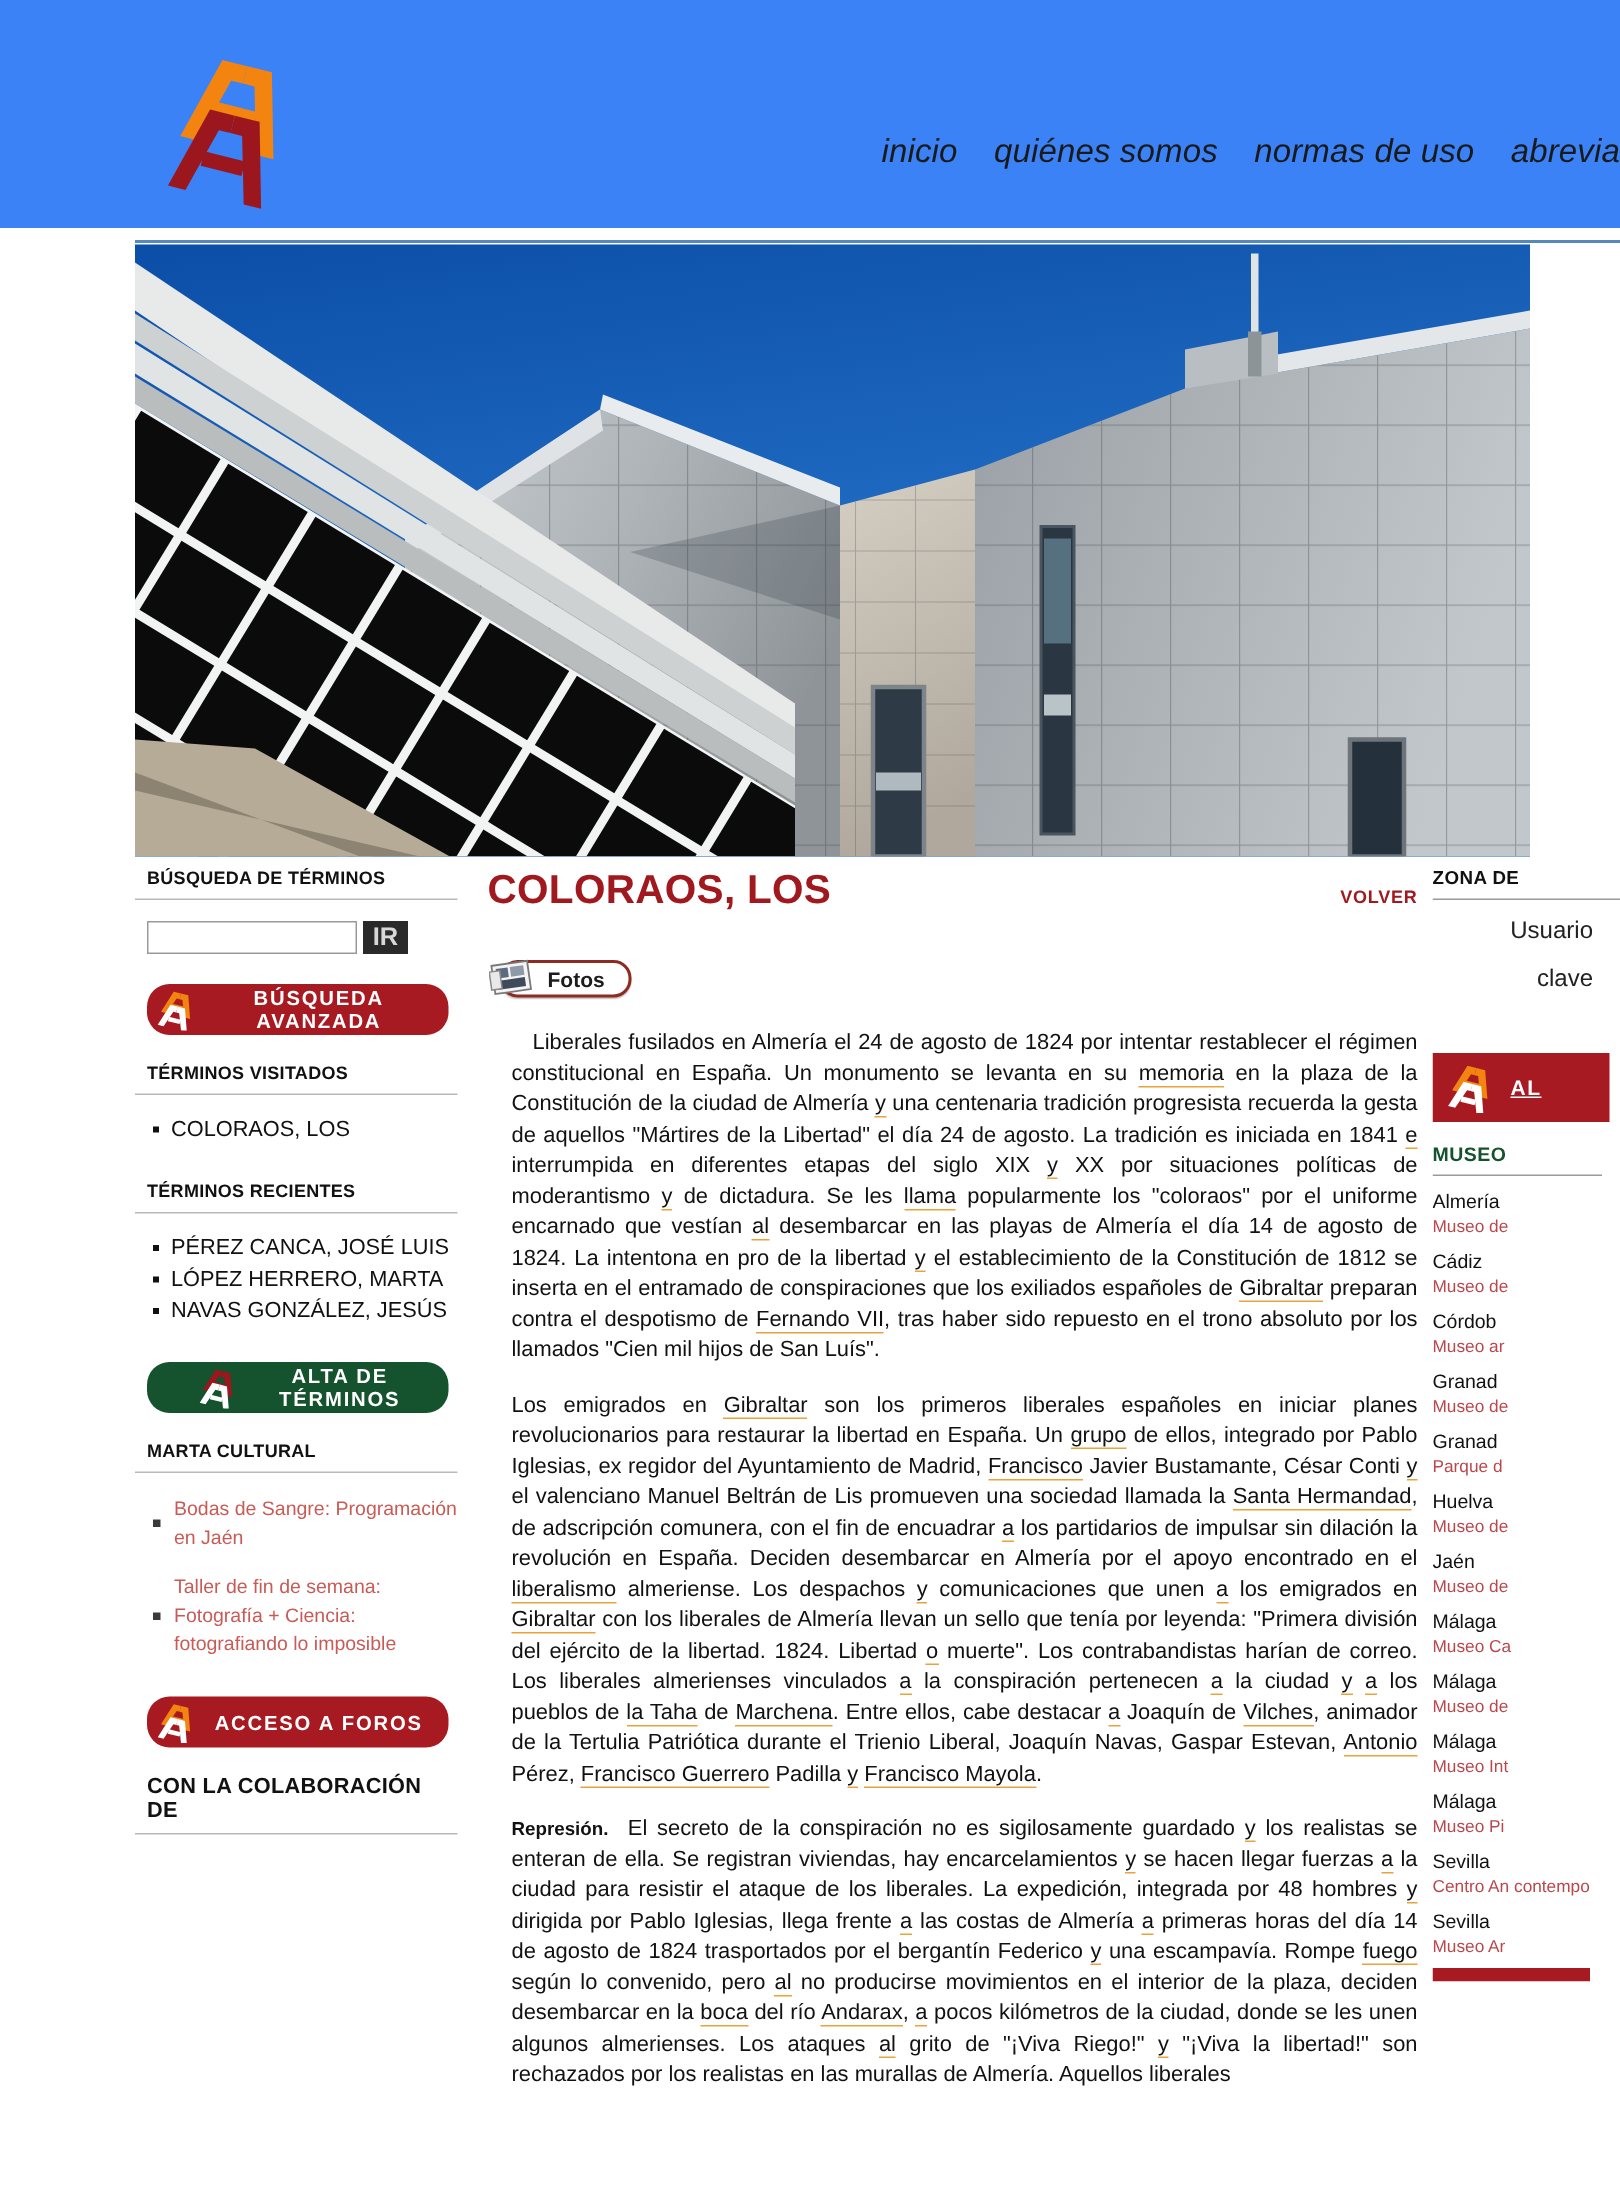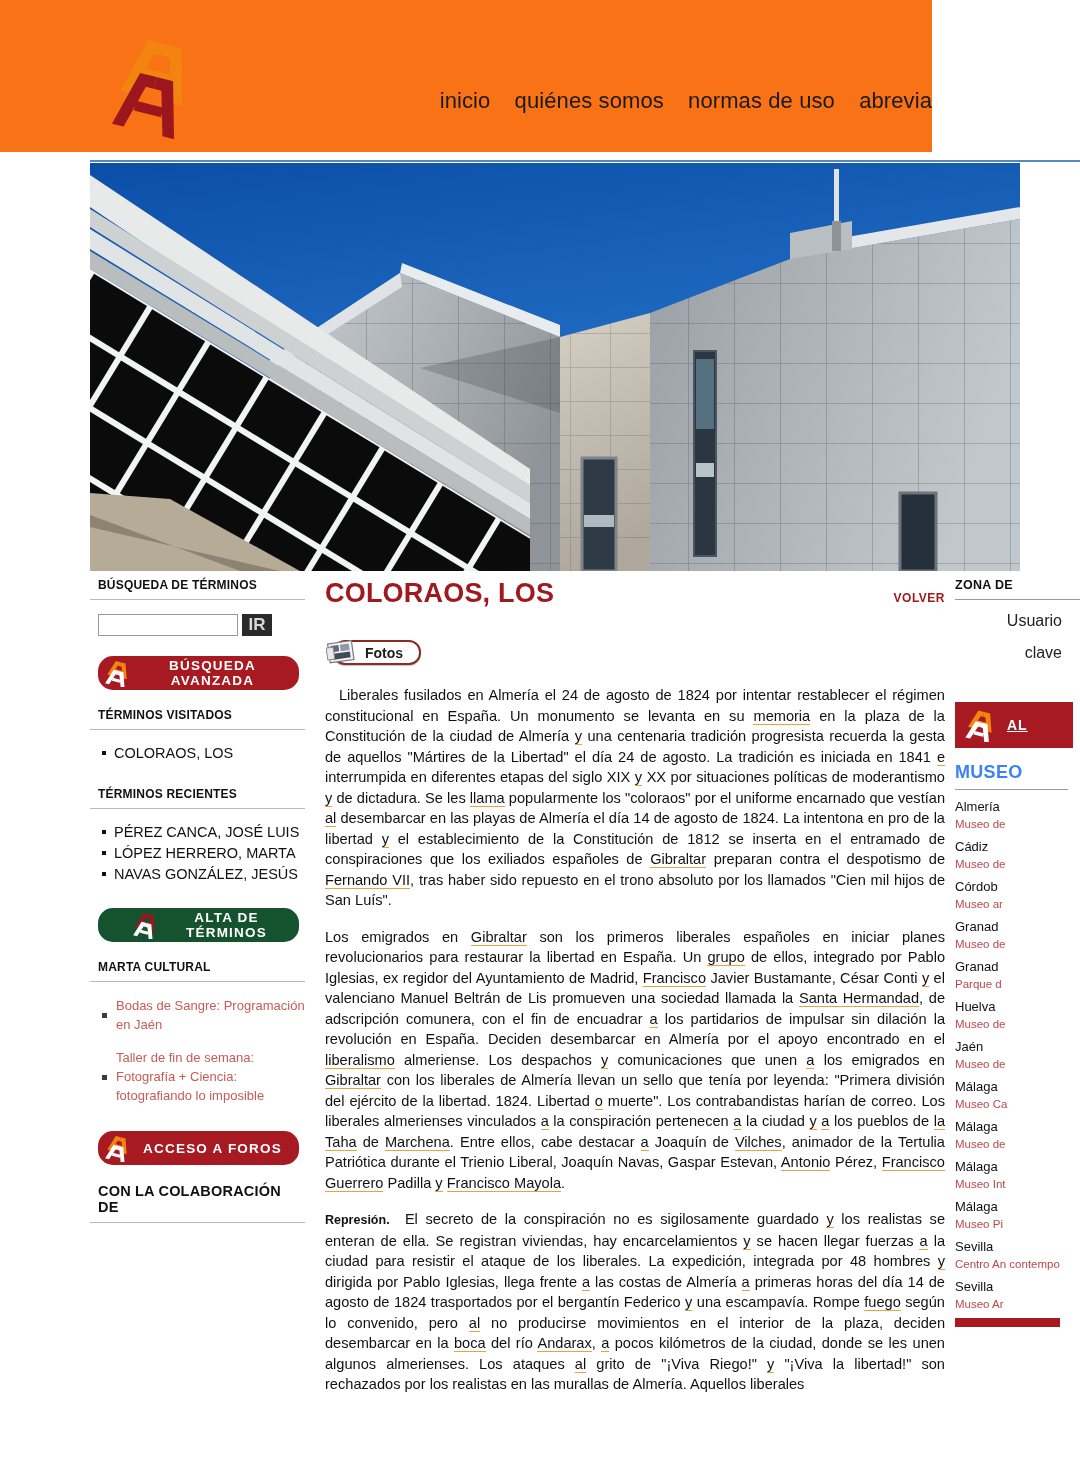--- a/index.html
+++ b/index.html
@@ -8,21 +8,21 @@
     width:1080px;height:1472px;
     background:#ffffff;
     font-family:"Liberation Sans","DejaVu Sans",sans-serif;
     overflow:hidden;
     position:relative;
     color:#000;
   }
   .page{position:relative;width:1080px;height:1472px;}
 
   
-  .header{position:absolute;left:0;top:0;width:932px;height:152px;background:#f97316;}
+  .header{position:absolute;left:0;top:0;width:1080px;height:152px;background:#3b82f6;font-style:italic;}
   .logo{position:absolute;left:104px;top:26px;width:110px;height:125px;}
   .logo svg{display:block;}
 
   .mainnav{
     position:absolute;right:0;top:88px;
     white-space:nowrap;
     font-size:22px;color:#1a1a1a;
     letter-spacing:0.1px;
   }
   .mainnav a{
@@ -126,21 +126,21 @@
     box-shadow:0 1px 1px rgba(0,0,0,.25);
     padding:0 14px 0 30px;
     font-size:14px;font-weight:bold;color:#1c1c1c;
     text-decoration:none;box-sizing:border-box;
   }
   .fotos-btn .ficon{
     position:absolute;left:-9px;top:-4px;width:32px;height:30px;
   }
 
   .body-text p{
-    margin:0 0 16px 0;
+    margin:0 0 16px 16px;
     font-size:14.6px;line-height:20.5px;
     text-align:justify;
     color:#111;
     text-indent:0;
   }
   .body-text p.first{text-indent:14px;}
   .body-text p.last{margin-bottom:0;}
   .u{border-bottom:1px solid #e8a33d;}
   .bold-lead{font-size:12.5px;font-weight:bold;}
 
@@ -156,21 +156,21 @@
   }
   .rbanner{
     width:118px;height:46px;background:#a81a22;
     display:flex;align-items:center;margin:40px 0 14px 0;
     color:#fff;font-size:14px;font-weight:bold;letter-spacing:1px;
     overflow:hidden;
   }
   .rbanner .bb-logo{width:52px;flex:0 0 52px;display:flex;align-items:center;justify-content:center;}
 
   .museos-head{
-    font-size:18px;font-weight:bold;color:#3b82f6;letter-spacing:0.3px;
+    font-size:13px;font-weight:bold;color:#14532d;letter-spacing:0.3px;
     padding:0 0 6px 0;border-bottom:1px solid #9a9a9a;margin:0 12px 6px 0;
     white-space:nowrap;
   }
   .museo-item{margin:0 0 4px 0;white-space:nowrap;overflow:hidden;}
   .museo-prov{font-size:13px;color:#111;line-height:21px;display:block;}
   .museo-name{font-size:11.5px;color:#b9474c;line-height:15px;display:block;}
   .red-bar{width:105px;height:9px;background:#a81a22;margin-top:6px;}
 </style>
 </head>
 <body>

